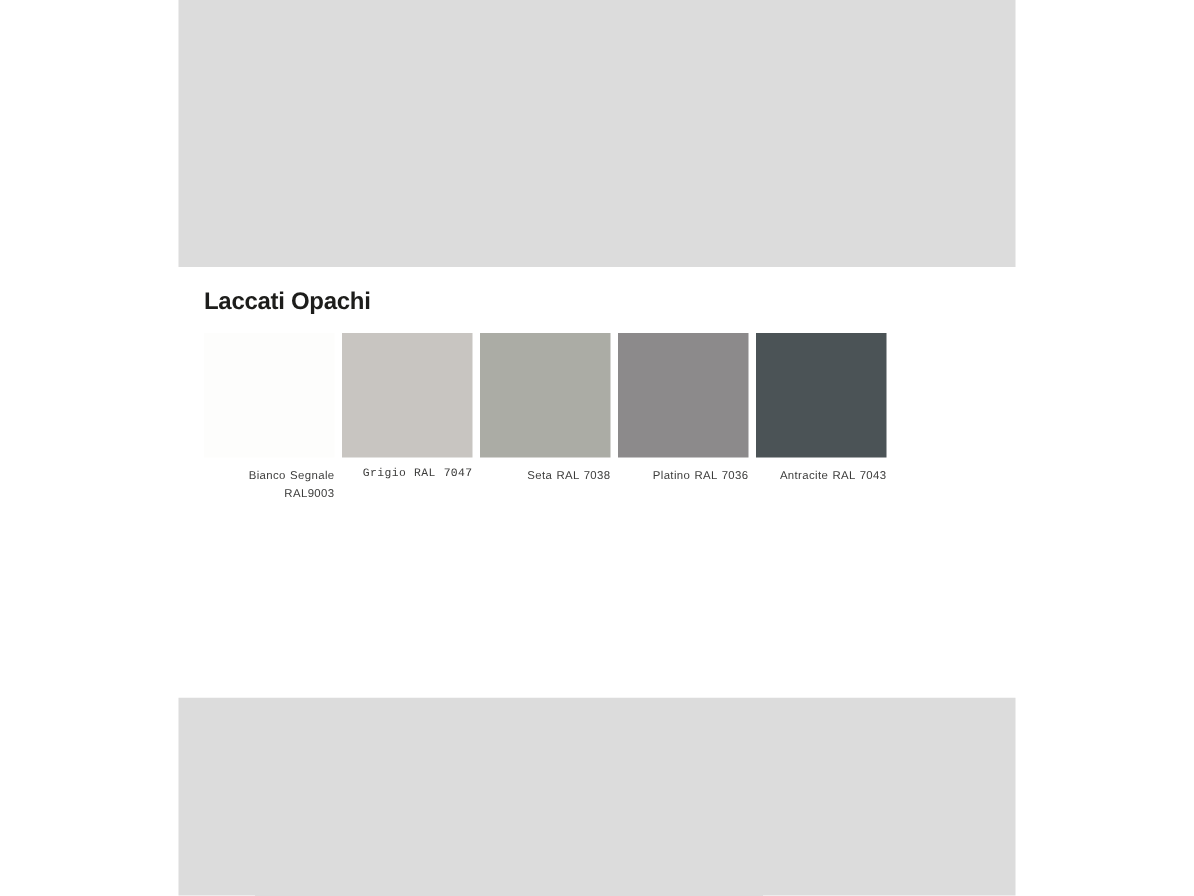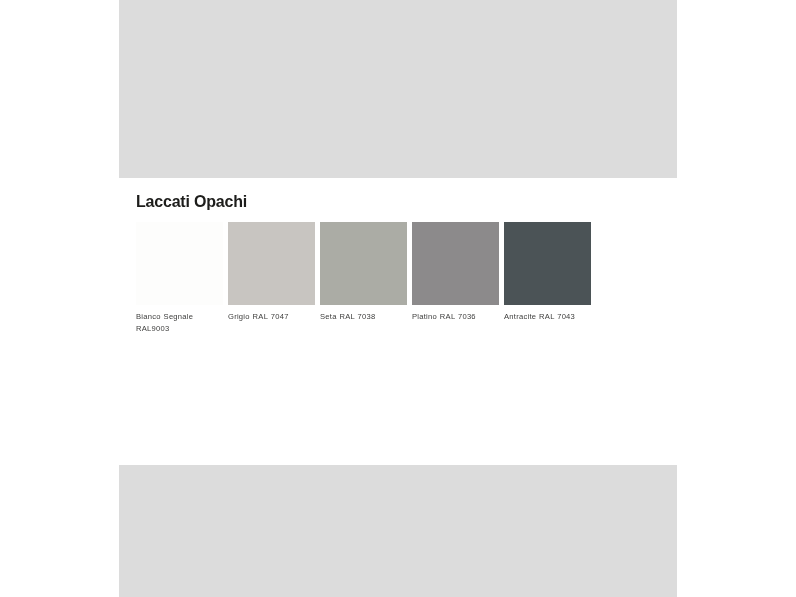--- a/index.html
+++ b/index.html
@@ -66,20 +66,21 @@
   }
   .swatch-row {
     display: flex;
     flex-direction: row;
     gap: 5px;
     margin-bottom: 18px;
   }
   .swatch-cell {
     width: 87px;
     flex: 0 0 87px;
+    text-align: right;
   }
   .swatch-chip {
     width: 87px;
     height: 83px;
     display: block;
   }
   .swatch-label {
     display: block;
     margin-top: 6px;
     font-size: 7.6px;
@@ -102,21 +103,21 @@
 
   <div id="swatch-grid">
 
     <div class="swatch-row">
       <div class="swatch-cell">
         <span class="swatch-chip" style="background-color: rgb(253, 253, 252);"></span>
         <span class="swatch-label" style="color: rgb(60, 60, 59);">Bianco Segnale RAL9003</span>
       </div>
       <div class="swatch-cell">
         <span class="swatch-chip" style="background-color: rgb(200, 197, 193);"></span>
-        <span class="swatch-label" style="color: rgb(60, 60, 59);">Grigio RAL 7047</span>
+        <span class="swatch-label" style="color: rgb(60, 60, 59); font-family: Liberation Mono, monospace;">Grigio RAL 7047</span>
       </div>
       <div class="swatch-cell">
         <span class="swatch-chip" style="background-color: rgb(171, 172, 165);"></span>
         <span class="swatch-label" style="color: rgb(60, 60, 59);">Seta RAL 7038</span>
       </div>
       <div class="swatch-cell">
         <span class="swatch-chip" style="background-color: rgb(140, 138, 139);"></span>
         <span class="swatch-label" style="color: rgb(60, 60, 59);">Platino RAL 7036</span>
       </div>
       <div class="swatch-cell">

